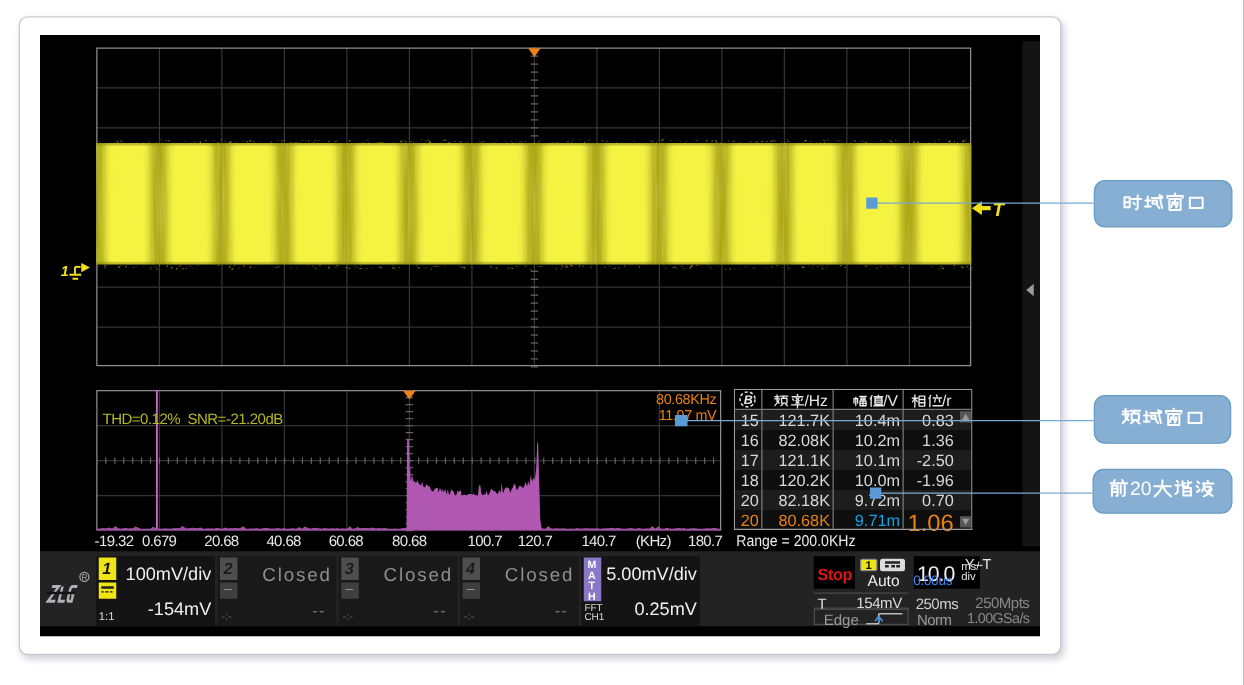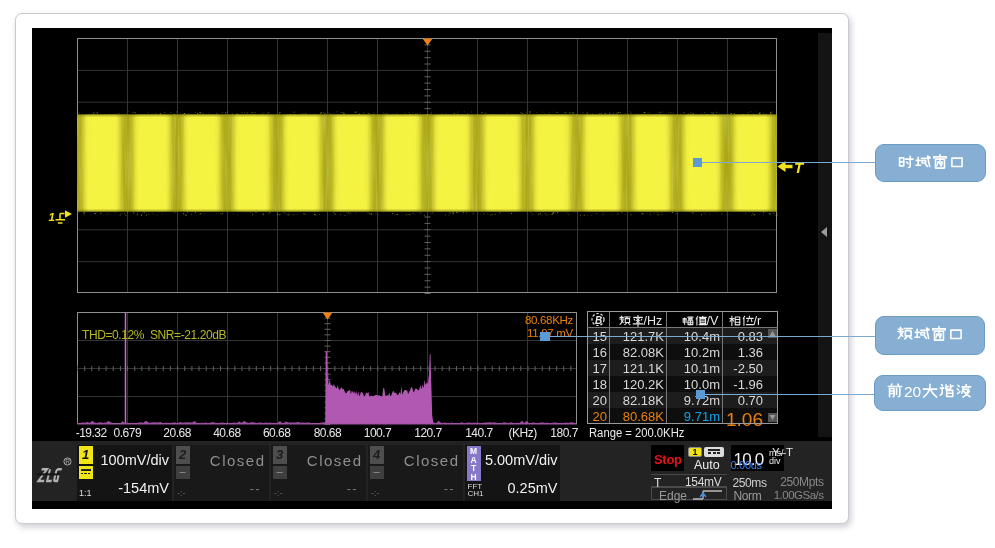--- a/index.html
+++ b/index.html
@@ -700,21 +700,21 @@
 </g>
 </svg>
 <div id="sidebar"></div>
 <div class="t olive" style="left:50px;top:299.5px">THD=0.12%&nbsp;&nbsp;SNR=-21.20dB</div>
 <div class="t axis" style="left:35.2px;top:398px;width:48px;text-align:center">-19.32</div>
     <div class="t axis" style="left:71.3px;top:398px;width:48px;text-align:center">0.679</div>
     <div class="t axis" style="left:121.1px;top:398px;width:48px;text-align:center">20.68</div>
     <div class="t axis" style="left:170.9px;top:398px;width:48px;text-align:center">40.68</div>
     <div class="t axis" style="left:220.7px;top:398px;width:48px;text-align:center">60.68</div>
     <div class="t axis" style="left:271.4px;top:398px;width:48px;text-align:center">80.68</div>
-    <div class="t axis" style="left:321.5px;top:398px;width:48px;text-align:center">100.7</div>
+    <div class="t axis" style="left:321.5px;top:398px;width:48px;text-align:right">100.7</div>
     <div class="t axis" style="left:372.0px;top:398px;width:48px;text-align:center">120.7</div>
     <div class="t axis" style="left:422.9px;top:398px;width:48px;text-align:center">140.7</div>
     <div class="t axis" style="left:466.6px;top:398px;width:48px;text-align:center">(KHz)</div>
     <div class="t axis" style="left:508.1px;top:398px;width:48px;text-align:center">180.7</div>
 <div class="t" style="left:541px;top:286px;width:0">
       <div style="position:absolute;right:0;color:#e8820e;font-size:11.5px;letter-spacing:-0.3px;white-space:nowrap">80.68KHz</div>
     </div>
 <div class="t" style="left:541px;top:298.5px;width:0">
       <div style="position:absolute;right:0;color:#e8820e;font-size:11.5px;letter-spacing:-0.3px;white-space:nowrap">11.97 mV</div>
     </div>

